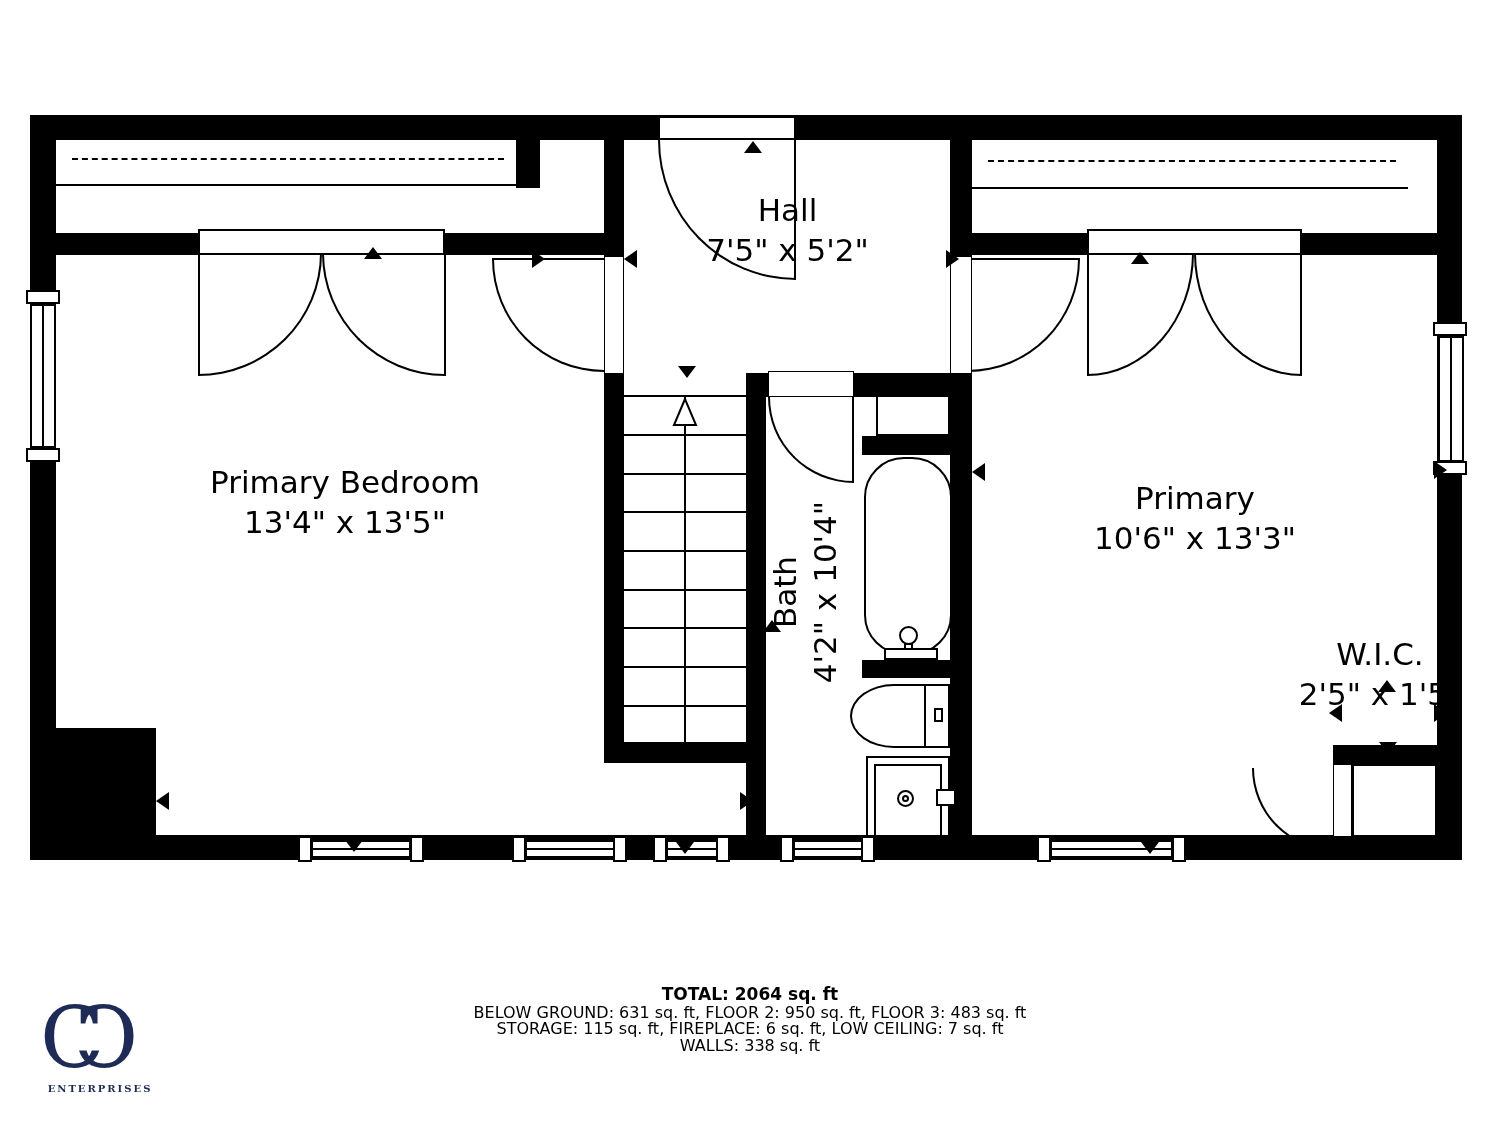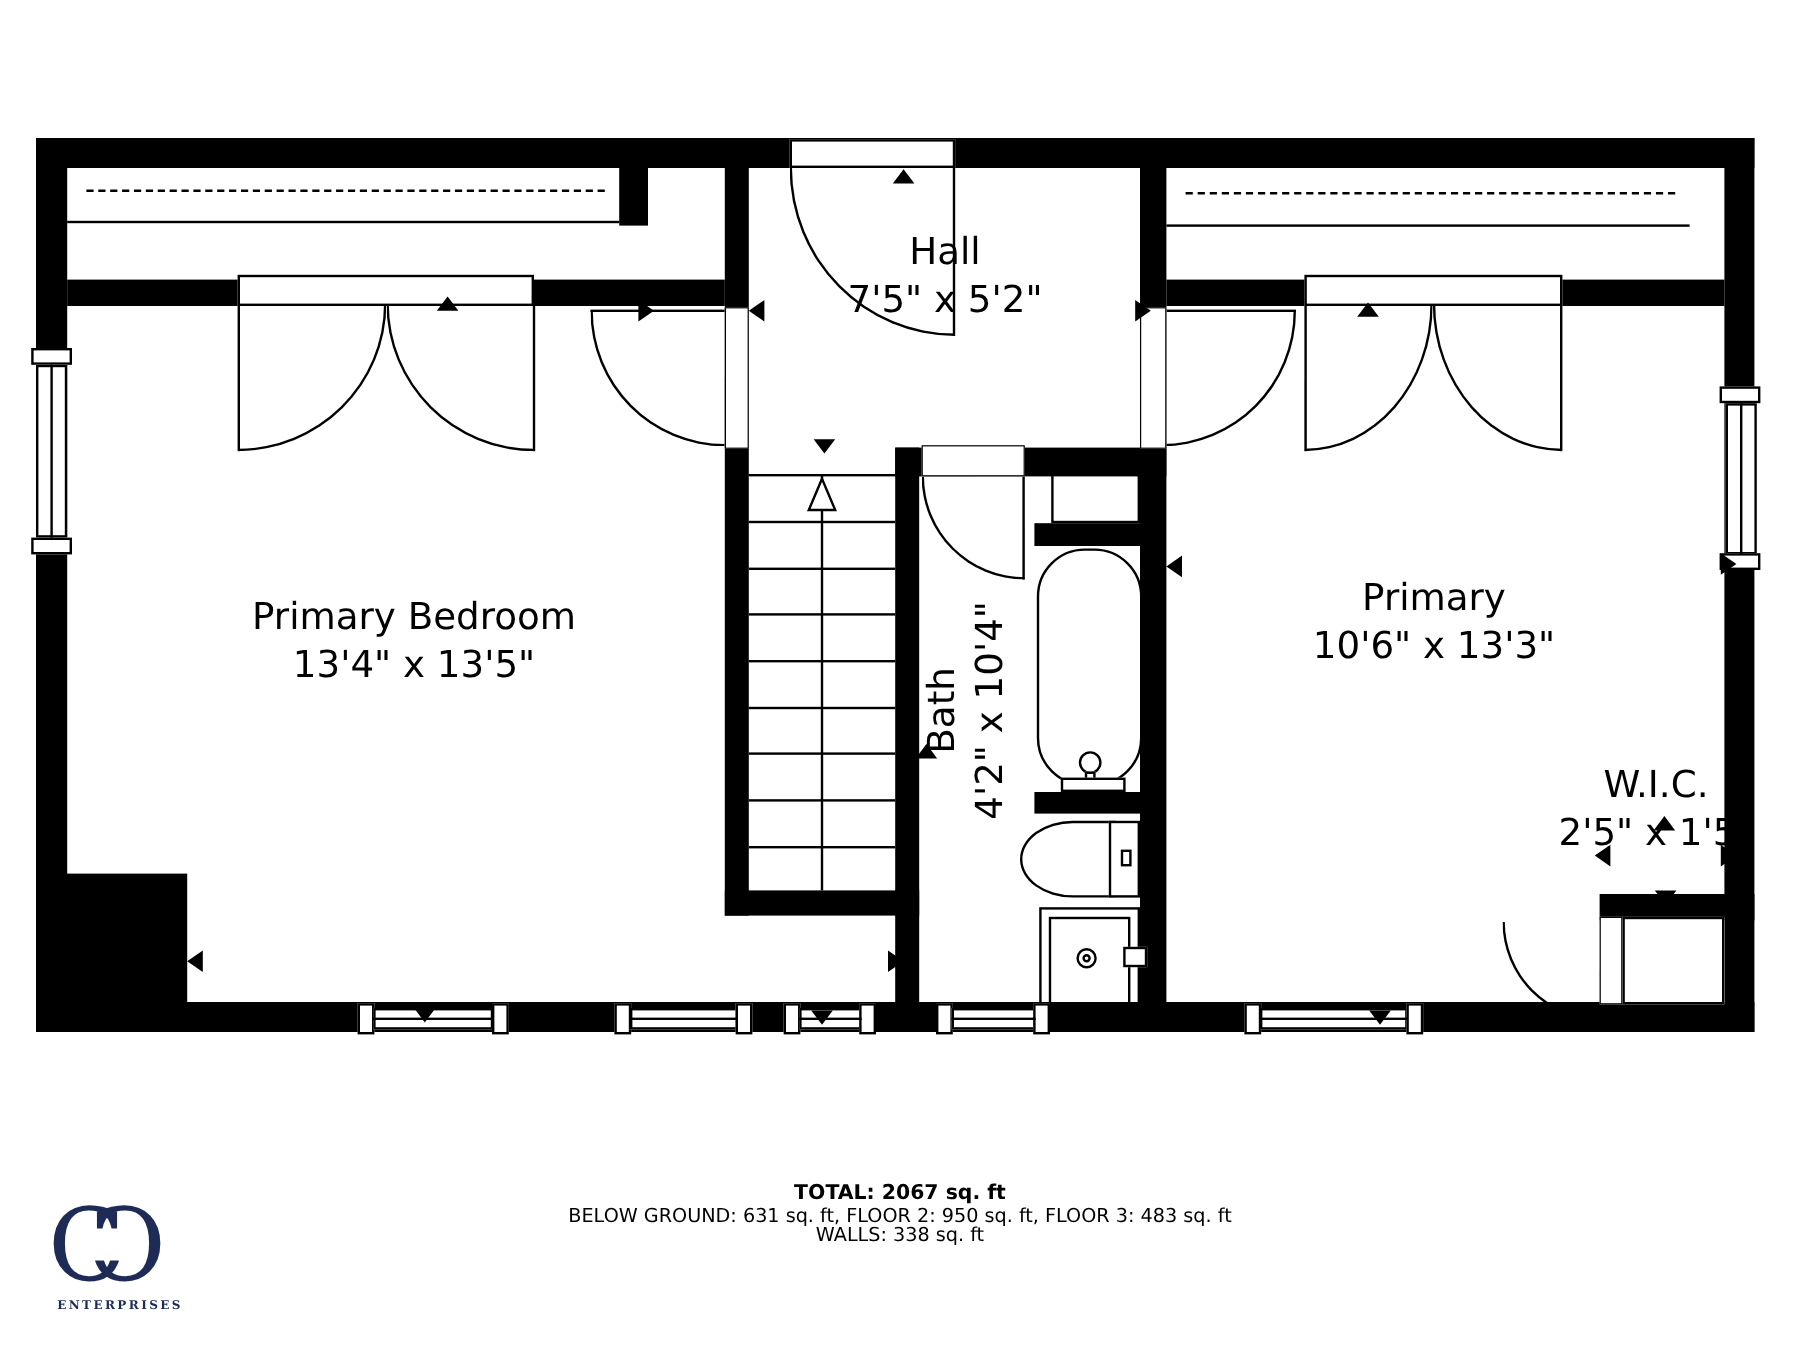--- a/index.html
+++ b/index.html
@@ -173,21 +173,21 @@
   <div class="tri up" style="left:1131px;top:252px"></div>
   <div class="tri down" style="left:1141px;top:842px"></div>
   <div class="tri left" style="left:972px;top:463px"></div>
   <div class="tri right" style="left:1434px;top:461px"></div>
   <div class="tri up" style="left:763px;top:620px"></div>
   <div class="tri up" style="left:1378px;top:680px"></div>
   <div class="tri down" style="left:1379px;top:742px"></div>
   <div class="tri left" style="left:1329px;top:704px"></div>
   <div class="tri right" style="left:1434px;top:704px"></div>
 
-  <div class="lab" style="left:135px;top:494px;width:420px">
+  <div class="lab" style="left:135px;top:462px;width:420px">
     <div>Primary Bedroom</div>
     <div>13'4" x 13'5"</div>
   </div>
   <div class="lab" style="left:650px;top:190px;width:275px">
     <div>Hall</div>
     <div>7'5" x 5'2"</div>
   </div>
   <div class="lab" style="left:990px;top:478px;width:410px">
     <div>Primary</div>
     <div>10'6" x 13'3"</div>
@@ -195,22 +195,23 @@
   <div class="lab" style="left:640px;top:552px;width:330px;height:80px;transform:rotate(-90deg)">
     <div>Bath</div>
     <div>4'2" x 10'4"</div>
   </div>
   <div class="lab" style="left:1255px;top:634px;width:250px">
     <div>W.I.C.</div>
     <div>2'5" x 1'5"</div>
   </div>
 
   <div class="footer">
-    <div class="tot">TOTAL: 2067 sq. ft</div>
+    <div class="tot">TOTAL: 2064 sq. ft</div>
     <div>BELOW GROUND: 631 sq. ft, FLOOR 2: 950 sq. ft, FLOOR 3: 483 sq. ft</div>
+    <div>STORAGE: 115 sq. ft, FIREPLACE: 6 sq. ft, LOW CEILING: 7 sq. ft</div>
     <div>WALLS: 338 sq. ft</div>
   </div>
 
   <div id="logo" style="color: rgb(30, 43, 87);">
     <div class="cs">
       <span class="c c1">C</span>
       <span class="c c2">C</span>
     </div>
     <div class="ent">ENTERPRISES</div>
   </div>

